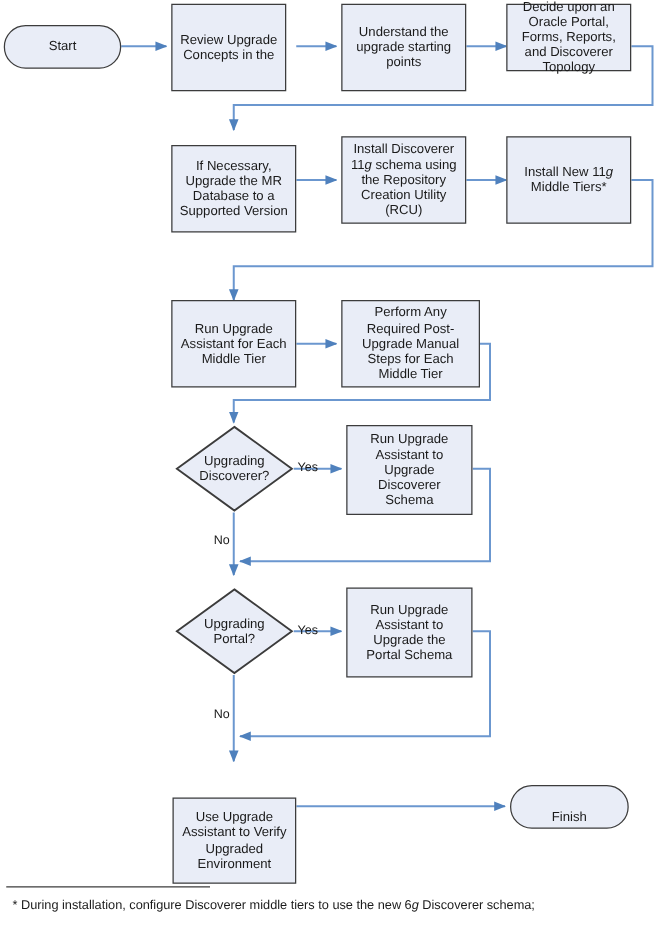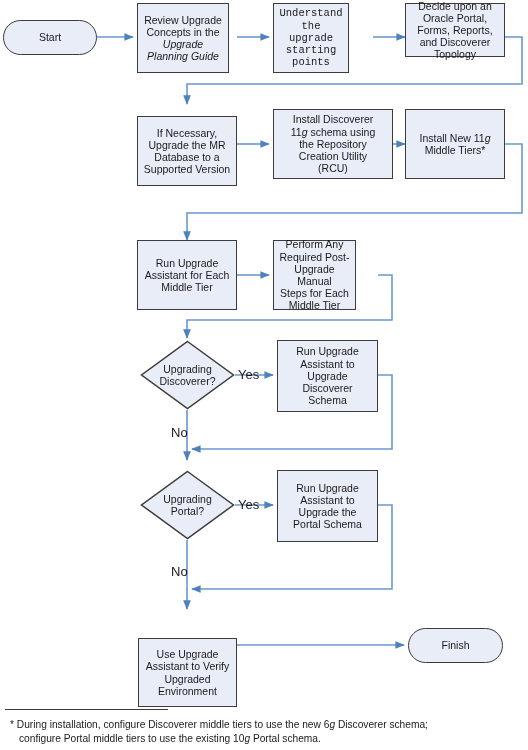--- a/index.html
+++ b/index.html
@@ -62,21 +62,21 @@
     position: absolute;
     left: 0; top: 0;
     width: 100%; height: 100%;
   }
   .node.decision .txt {
     position: relative;
     z-index: 1;
   }
   .edge-label {
     position: absolute;
-    font-size: 13px;
+    font-size: 10px;
     line-height: 12px;
     color: #1a1a1a;
     background: transparent;
     z-index: 3;
     white-space: nowrap;
   }
   .footnote-rule {
     position: absolute;
     border-top: 1.2px solid #3c3c3c;
     height: 0;
@@ -133,64 +133,64 @@
 
       <path d="M 237 645 L 404 645" marker-end="url(#arrow)"></path>
     </g>
   </svg>
 
   <div class="node terminator" style="left:3px; top:20px; width:94px; height:35px;">
     <span class="txt">Start</span>
   </div>
 
   <div class="node process" style="left:137px; top:3px; width:92px; height:70px;">
-    <span class="txt"><span>Review Upgrade</span><br><span>Concepts in the</span><br><i>Upgrade Planning Guide</i></span>
-  </div>
-
-  <div class="node process" style="left:273px; top:3px; width:76px; height:70px;font-family:Liberation Mono, monospace;">
+    <span class="txt"><span>Review Upgrade</span><br><span>Concepts in the</span><br></span>
+  </div>
+
+  <div class="node process" style="left:273px; top:3px; width:100px; height:70px;">
     <span class="txt">Understand the
 upgrade starting
 points</span>
   </div>
 
   <div class="node process" style="left:405px; top:3px; width:100px; height:54px;">
     <span class="txt">Decide upon an
 Oracle Portal,
 Forms, Reports,
 and Discoverer
 Topology</span>
   </div>
 
   <div class="node process" style="left:137px; top:116px; width:100px; height:70px;">
     <span class="txt">If Necessary,
 Upgrade the MR
 Database to a
 Supported Version</span>
   </div>
 
-  <div class="node process" style="left:273px; top:109px; width:120px; height:70px;justify-content:center;">
+  <div class="node process" style="left:273px; top:109px; width:100px; height:70px;justify-content:center;">
     <span class="txt"><span>Install Discoverer
 11</span><i>g</i><span> schema using
 the Repository
 Creation Utility
 (RCU)</span></span>
   </div>
 
   <div class="node process" style="left:405px; top:109px; width:100px; height:70px;">
     <span class="txt"><span>Install New 11</span><i>g</i><span>
 Middle Tiers*</span></span>
   </div>
 
   <div class="node process" style="left:137px; top:240px; width:100px; height:70px;">
     <span class="txt">Run Upgrade
 Assistant for Each
 Middle Tier</span>
   </div>
 
-  <div class="node process" style="left:273px; top:240px; width:83px; height:70px;">
+  <div class="node process" style="left:273px; top:240px; width:111px; height:70px;">
     <span class="txt">Perform Any
 Required Post-
 Upgrade Manual
 Steps for Each
 Middle Tier</span>
   </div>
 
   <div class="node decision" style="left:140px; top:340px; width:95px; height:70px;">
     <svg class="dshape" viewBox="0 0 95 70" preserveAspectRatio="none">
       <polygon points="47.5,1.5 93.5,35 47.5,68.5 1.5,35" fill="#e9edf7" stroke="#3c3c3c" stroke-width="1.5"></polygon>
@@ -228,24 +228,23 @@
   <div class="edge-label" style="left:238px; top:499px;">Yes</div>
   <div class="edge-label" style="left:171px; top:566px;">No</div>
 
   <div class="node process" style="left:138px; top:638px; width:99px; height:69px;">
     <span class="txt">Use Upgrade
 Assistant to Verify
 Upgraded
 Environment</span>
   </div>
 
-  <div class="node terminator" style="left:408px; top:628px; width:95px; height:35px;">
+  <div class="node terminator" style="left:408px; top:628px; width:95px; height:35px;align-items:flex-end;">
     <span class="txt">Finish</span>
   </div>
 
   <div class="footnote-rule" style="left:5px; top:709px; width:163px;"></div>
 
   <div class="footnote" style="left:10px; top:718px; width:510px;">
     <div><span>* During installation, configure  Discoverer middle tiers to use the new 6</span><i>g</i><span> Discoverer schema;</span></div>
-    <div style="padding-left:9px;"><span>configure Portal middle tiers to use the existing 10</span><i>g</i><span> Portal schema.</span></div>
   </div>
 
 </div>
 
 </body></html>

